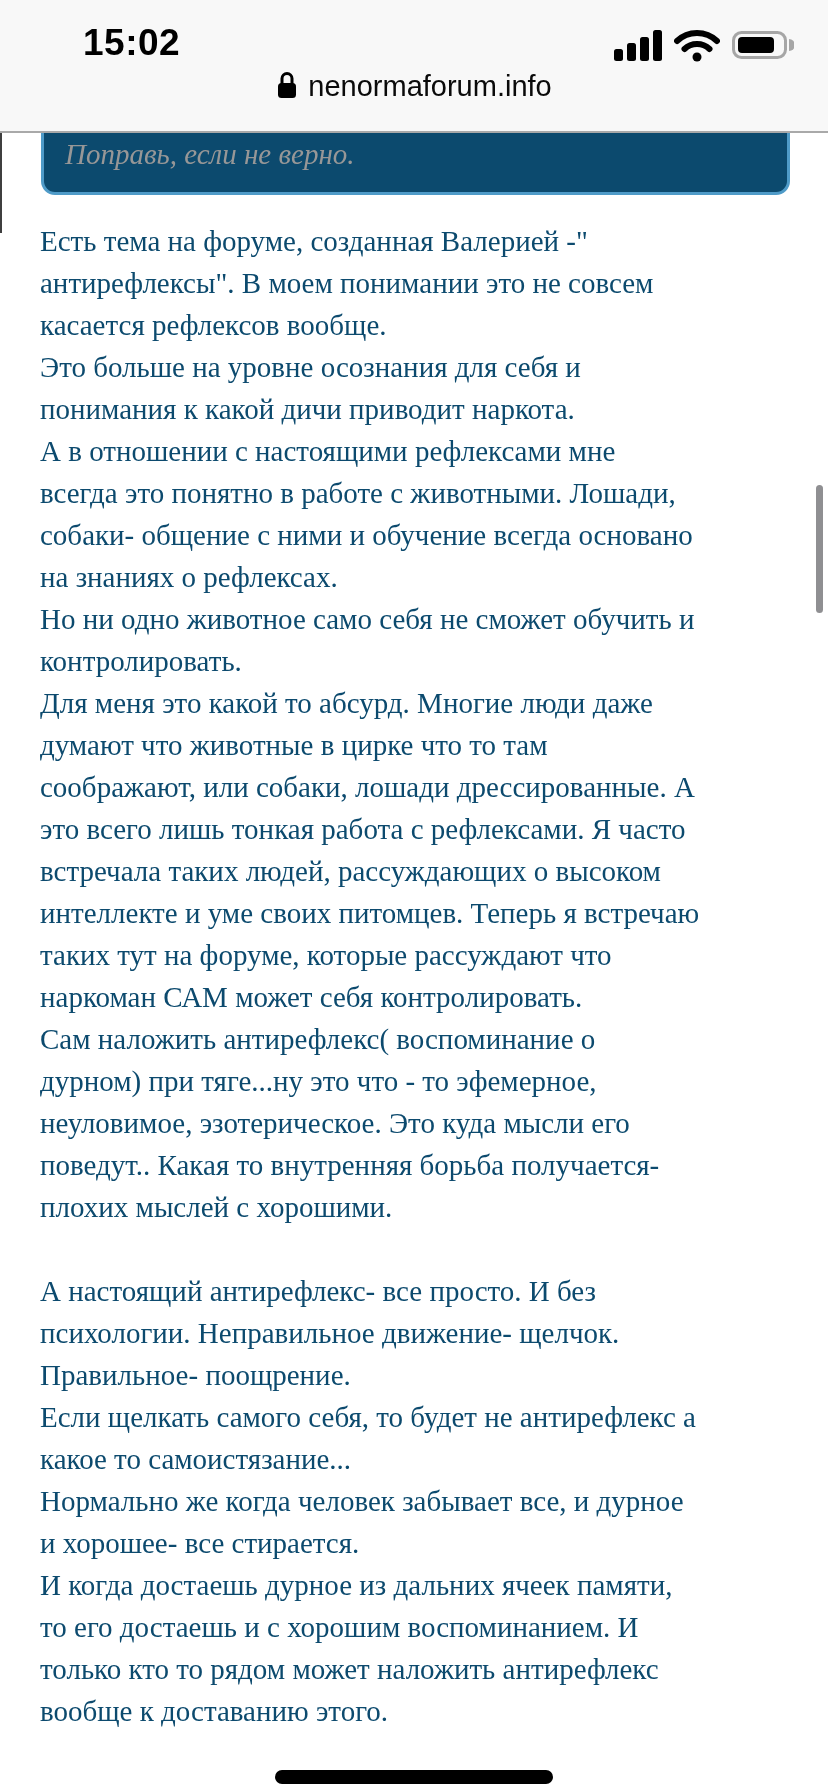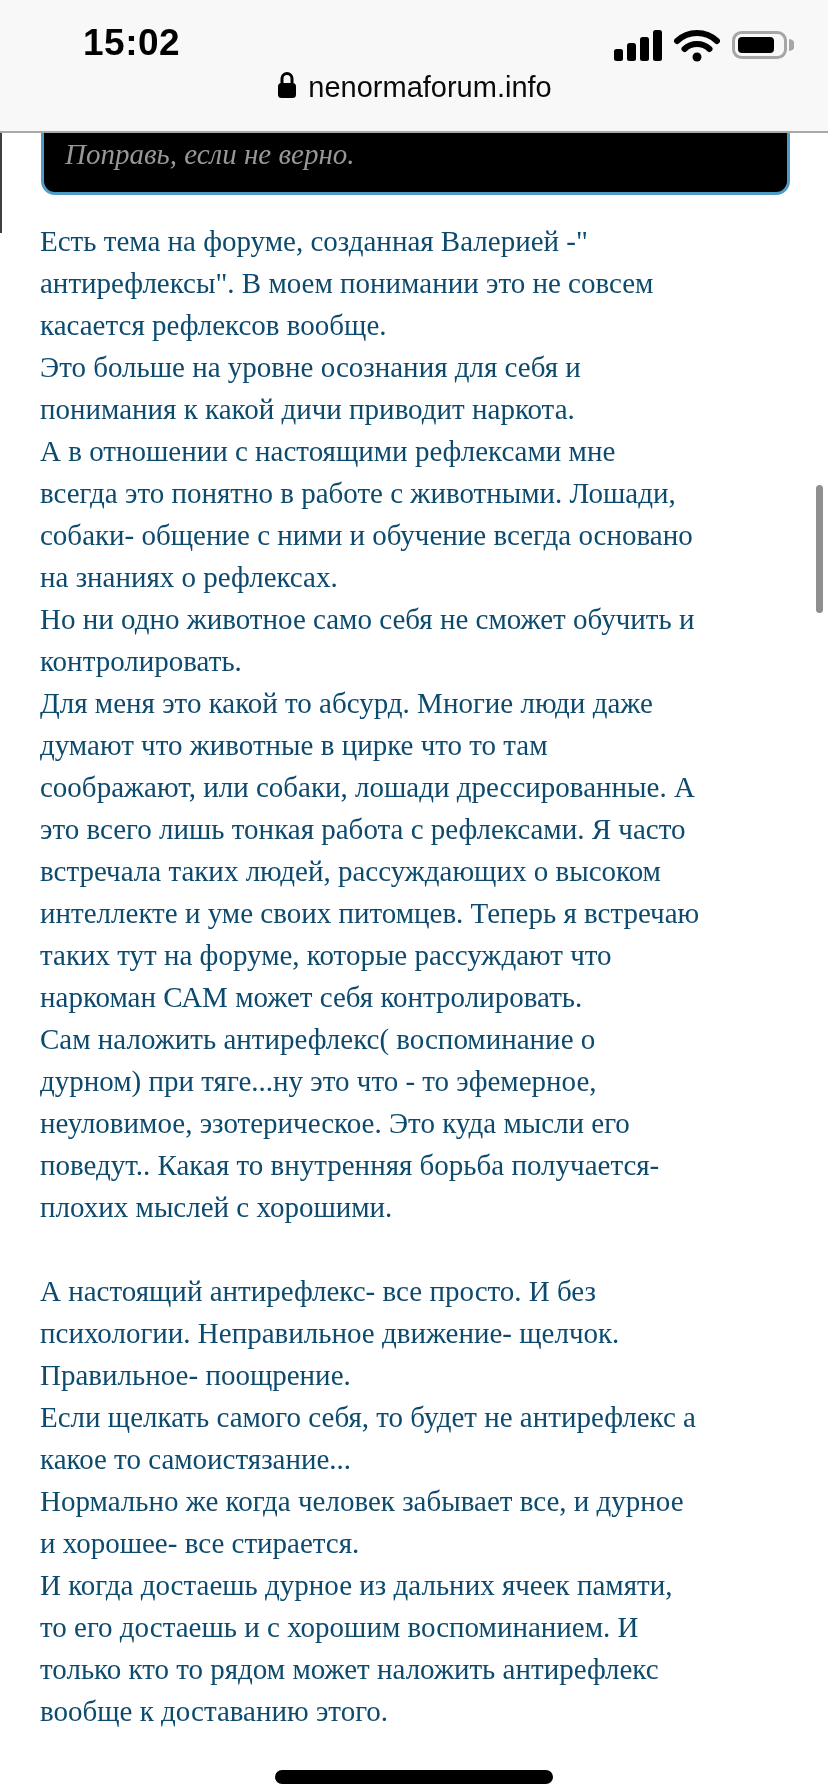--- a/index.html
+++ b/index.html
@@ -39,21 +39,21 @@
     gap: 12px;
   }
   .url-bar {
     position: absolute;
     left: 0; top: 70px;
     width: 828px;
     text-align: center;
   }
   .url-inner {
     display: inline-flex;
-    align-items: center;
+    align-items: flex-start;
     gap: 10px;
   }
   .url-domain {
     font-size: 29px;
     font-weight: 500;
     color: #0a0a0a;
   }
 
   
   .outer-quote-edge {
@@ -62,21 +62,21 @@
     width: 2px; height: 100px;
     background: #3f3f3f;
   }
   .quote-box {
     position: absolute;
     left: 41px; top: 88px;
     width: 749px; height: 107px;
     box-sizing: border-box;
     border: 3px solid #4f9bc8;
     border-radius: 14px;
-    background: #000000;
+    background: #0c4a6e;
     z-index: 5;
   }
   .quote-text {
     margin: 47px 0 0 21px;
     font-family: "Liberation Serif", "DejaVu Serif", serif;
     font-style: italic;
     font-size: 29px;
     color: #979797;
   }
   .post-body {

